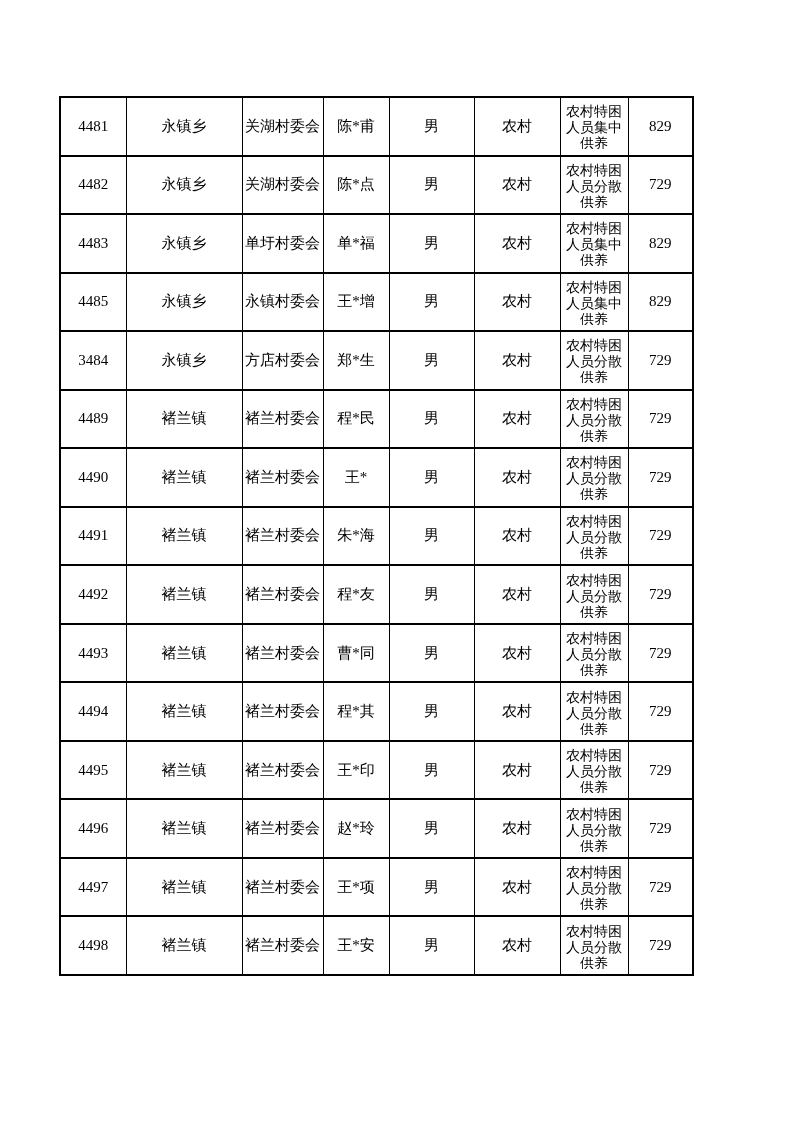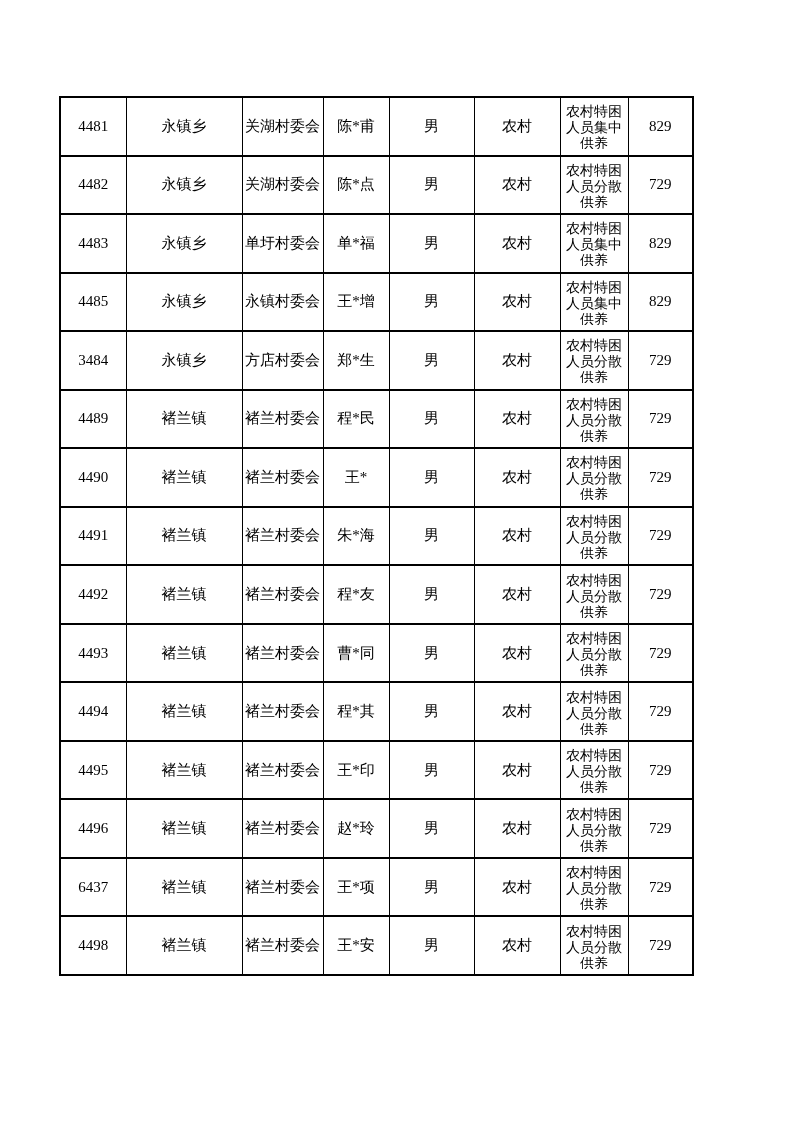--- a/index.html
+++ b/index.html
@@ -210,21 +210,21 @@
     <td class="c-village">褚兰村委会</td>
     <td class="c-name">赵*玲</td>
     <td class="c-gender">男</td>
     <td class="c-area">农村</td>
     <td class="c-type">
       <div class="type-wrap">农村特困人员分散供养</div>
     </td>
     <td class="c-amount">729</td>
   </tr>
         <tr>
-    <td class="c-serial">6437</td>
+    <td class="c-serial">4497</td>
     <td class="c-town">褚兰镇</td>
     <td class="c-village">褚兰村委会</td>
     <td class="c-name">王*项</td>
     <td class="c-gender">男</td>
     <td class="c-area">农村</td>
     <td class="c-type">
       <div class="type-wrap">农村特困人员分散供养</div>
     </td>
     <td class="c-amount">729</td>
   </tr>

